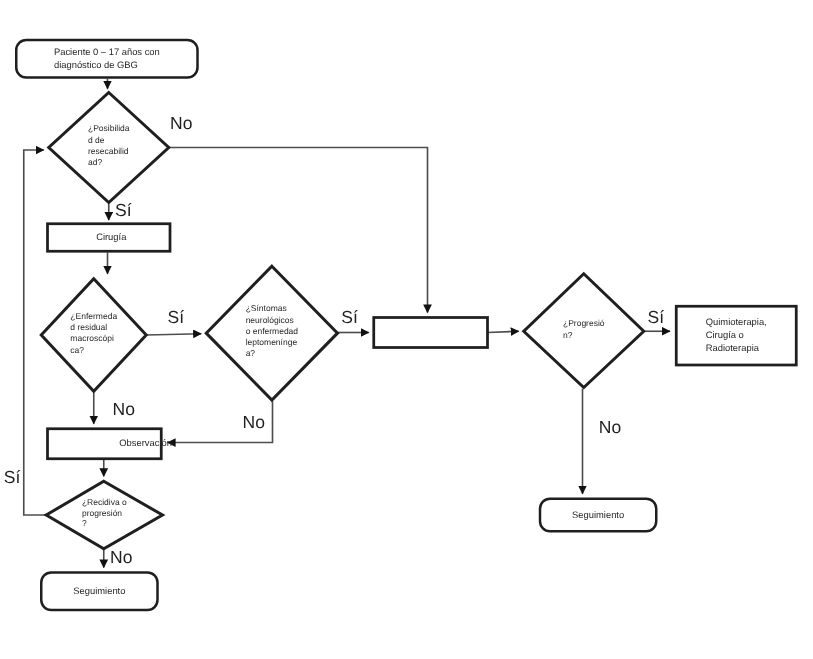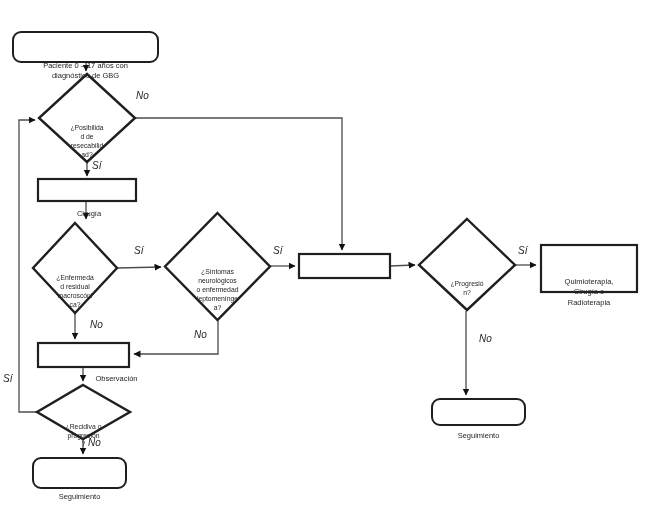--- a/index.html
+++ b/index.html
@@ -16,37 +16,35 @@
   .conn { fill: none; stroke: #4d4d4d; stroke-width: 1.3; }
   .shape { fill: #ffffff; stroke: #1f1f1f; }
   .rectshape { stroke-width: 2.2; }
   .roundshape { stroke-width: 2; }
   .diamondshape { stroke-width: 2.4; stroke-linejoin: miter; }
   .node-label {
     position: absolute;
     display: flex;
     align-items: center;
     justify-content: center;
-    text-align: center;
+    text-align: left;
     white-space: pre-line;
     font-size: 7.5px;
     line-height: 1.35;
     color: #262626;
     pointer-events: none;
-    margin-top: 24px;
   }
   .diamond-text { font-size: 6.8px; line-height: 1.32; }
   .edge-label {
     position: absolute;
-    font-size: 10px;
+    font-size: 14px;
     line-height: 1;
     color: #1f1f1f;
     white-space: nowrap;
     pointer-events: none;
-    font-style: italic;
   }
 </style>
 </head>
 <body>
 
 <div class="stage">
 
   <svg width="650" height="527" viewBox="0 0 650 527">
     <defs>
       <marker id="ah" markerWidth="8" markerHeight="8" refX="6.5" refY="3.5" orient="auto" markerUnits="userSpaceOnUse">

